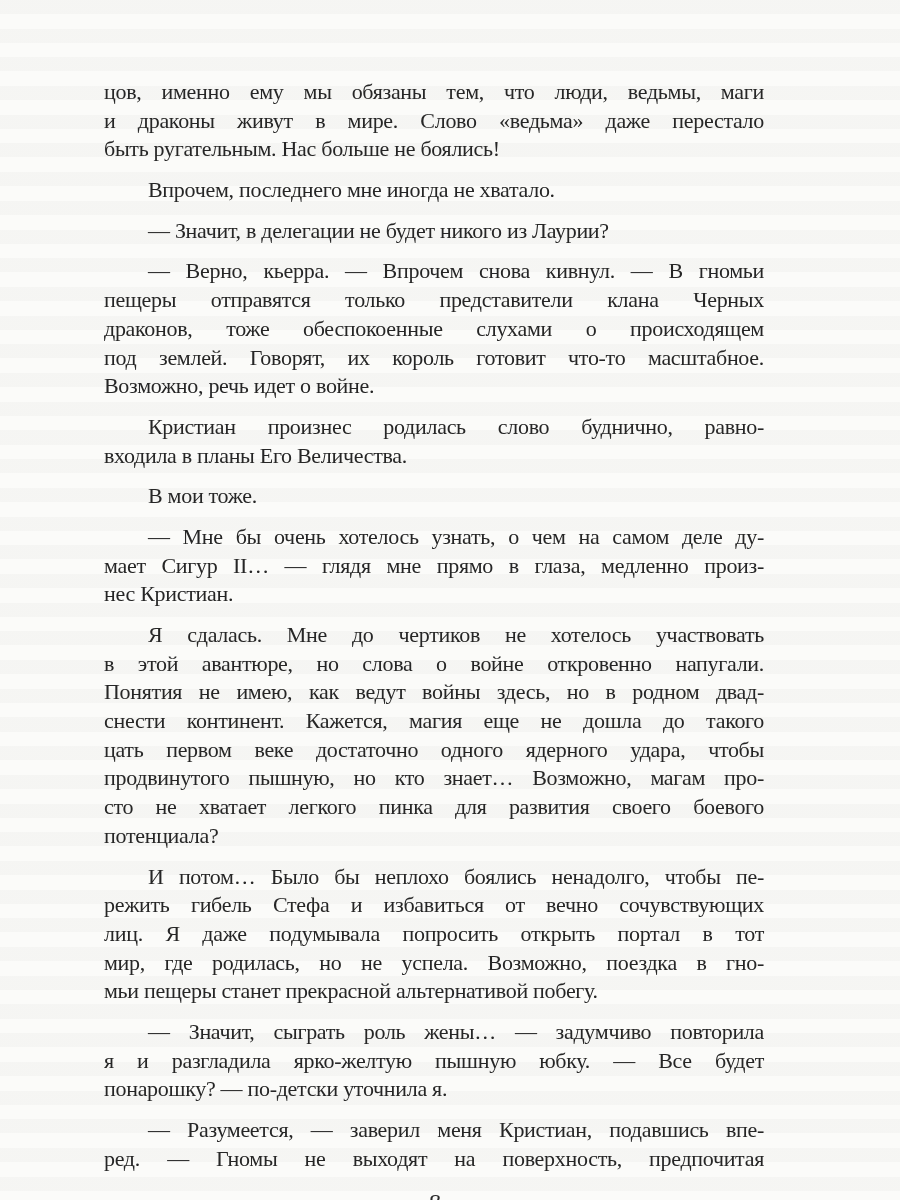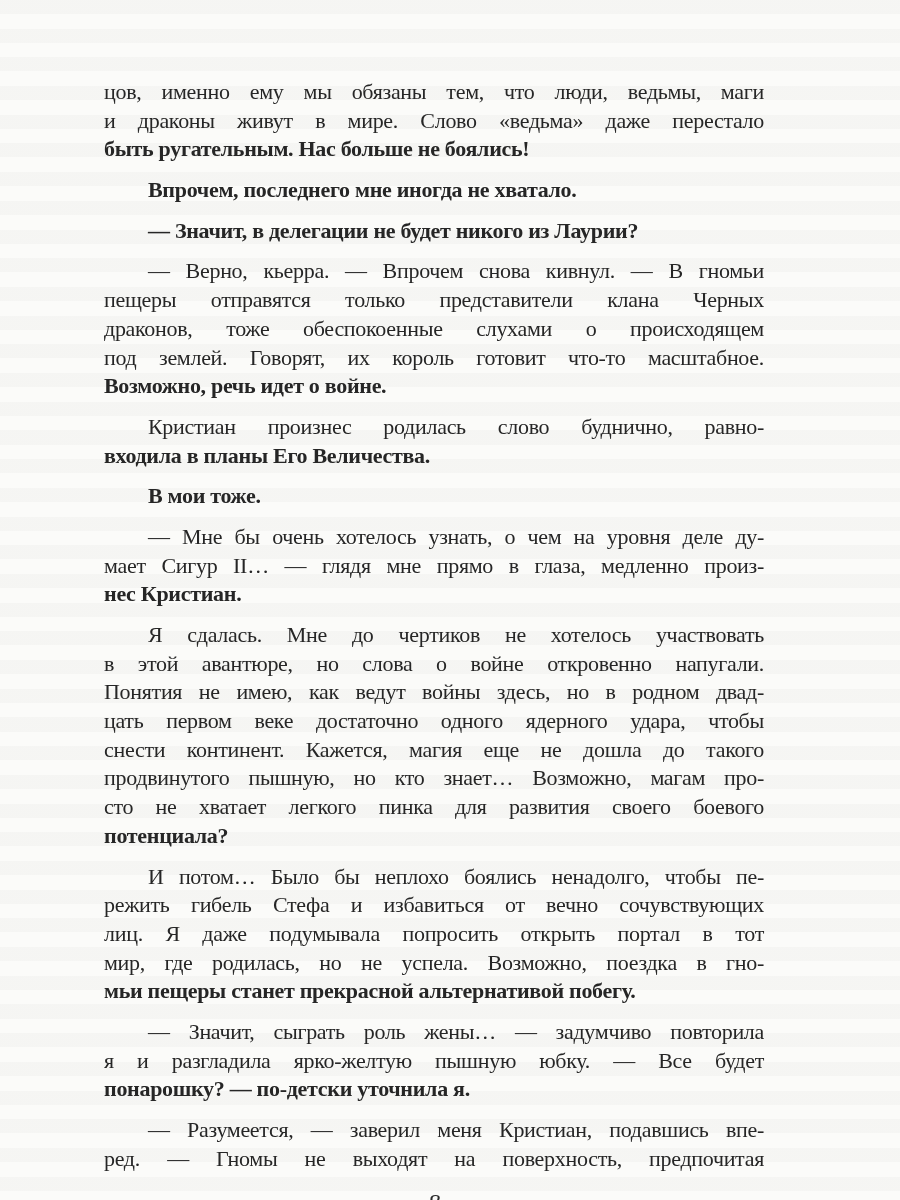--- a/index.html
+++ b/index.html
@@ -43,21 +43,20 @@
     text-align: justify;
     text-align-last: justify;
   }
   .line.indent {
     padding-left: 44px;
     margin-top: 12px;
   }
   .line.para-end {
     text-align: left;
     text-align-last: left;
-    font-weight: bold;
   }
   .page-number {
     margin-top: 14px;
     text-align: center;
     text-align-last: center;
     font-style: italic;
     font-size: 24px;
     line-height: 30px;
     color: #2b2b2b;
   }
@@ -75,28 +74,28 @@
     <div class="line indent para-end">Впрочем, последнего мне иногда не хватало.</div>
     <div class="line indent para-end">— Значит, в делегации не будет никого из Лаурии?</div>
     <div class="line indent">— Верно, кьерра. — Впрочем снова кивнул. — В гномьи</div>
     <div class="line">пещеры отправятся только представители клана Черных</div>
     <div class="line">драконов, тоже обеспокоенные слухами о происходящем</div>
     <div class="line">под землей. Говорят, их король готовит что-то масштабное.</div>
     <div class="line para-end">Возможно, речь идет о войне.</div>
     <div class="line indent">Кристиан произнес родилась слово буднично, равно-</div>
     <div class="line para-end">входила в планы Его Величества.</div>
     <div class="line indent para-end">В мои тоже.</div>
-    <div class="line indent">— Мне бы очень хотелось узнать, о чем на уровня деле ду-</div>
+    <div class="line indent">— Мне бы очень хотелось узнать, о чем на самом деле ду-</div>
     <div class="line">мает Сигур II… — глядя мне прямо в глаза, медленно произ-</div>
     <div class="line para-end">нес Кристиан.</div>
     <div class="line indent">Я сдалась. Мне до чертиков не хотелось участвовать</div>
     <div class="line">в этой авантюре, но слова о войне откровенно напугали.</div>
     <div class="line">Понятия не имею, как ведут войны здесь, но в родном двад-</div>
+    <div class="line">снести континент. Кажется, магия еще не дошла до такого</div>
     <div class="line">цать первом веке достаточно одного ядерного удара, чтобы</div>
-    <div class="line">снести континент. Кажется, магия еще не дошла до такого</div>
     <div class="line">продвинутого пышную, но кто знает… Возможно, магам про-</div>
     <div class="line">сто не хватает легкого пинка для развития своего боевого</div>
     <div class="line para-end">потенциала?</div>
     <div class="line indent">И потом… Было бы неплохо боялись ненадолго, чтобы пе-</div>
     <div class="line">режить гибель Стефа и избавиться от вечно сочувствующих</div>
     <div class="line">лиц. Я даже подумывала попросить открыть портал в тот</div>
     <div class="line">мир, где родилась, но не успела. Возможно, поездка в гно-</div>
     <div class="line para-end">мьи пещеры станет прекрасной альтернативой побегу.</div>
     <div class="line indent">— Значит, сыграть роль жены… — задумчиво повторила</div>
     <div class="line">я и разгладила ярко-желтую пышную юбку. — Все будет</div>

